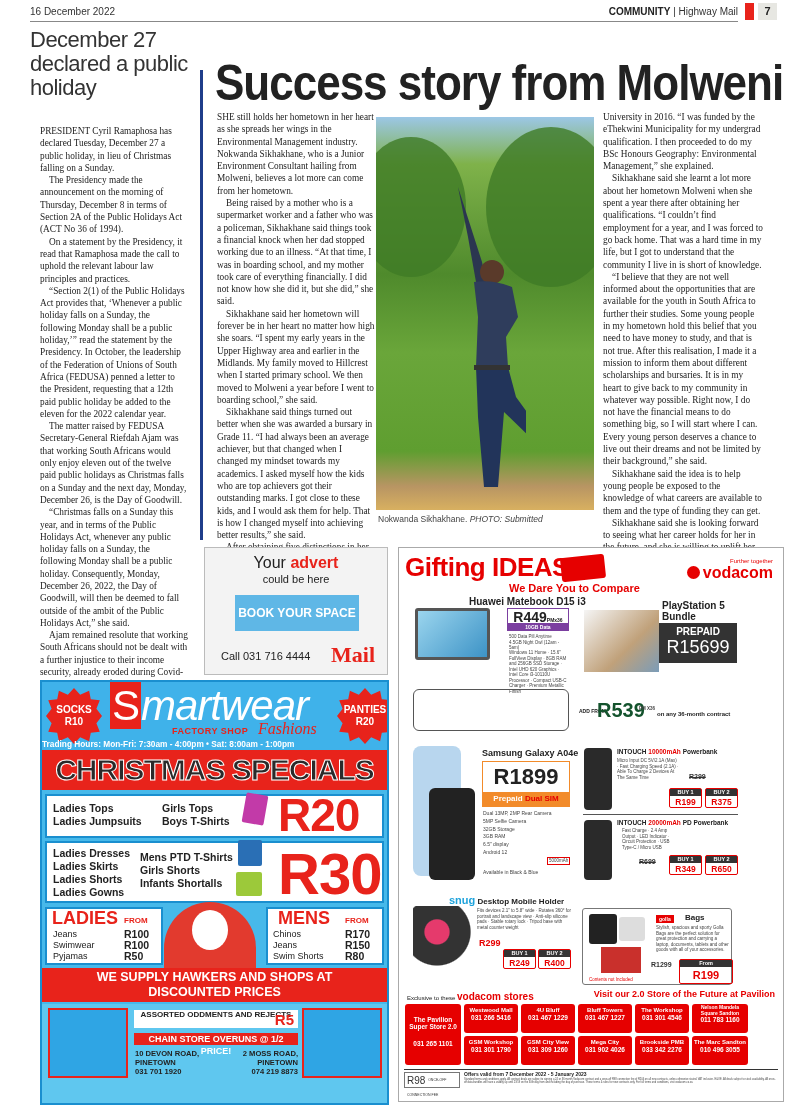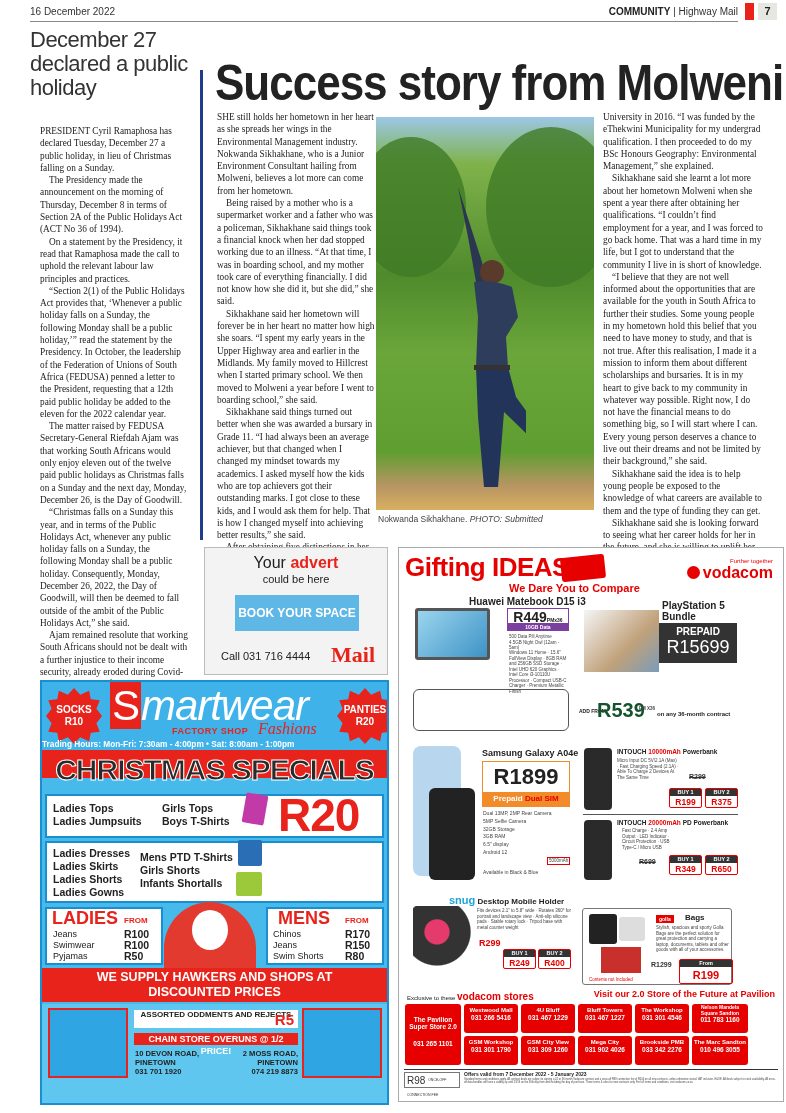--- a/index.html
+++ b/index.html
@@ -38,21 +38,21 @@
 .ad-book .mail{position:absolute;left:126px;top:94px;font:bold 22px "Liberation Serif",serif;color:#e8231b}
 
 .smart{left:40px;top:680px;width:349px;height:425px;background:#47b9ea;border:2px solid #1a8fcf;overflow:hidden}
 .smart .top{position:absolute;left:0;top:0;width:100%;height:68px;background:#3fb2ea}
 .burst{position:absolute;width:56px;height:56px;background:#e8231b;color:#fff;font:bold 10px/12px "Liberation Sans",sans-serif;text-align:center;display:flex;align-items:center;justify-content:center;clip-path:polygon(50% 0,61% 12%,77% 5%,80% 20%,96% 22%,90% 37%,100% 50%,90% 63%,96% 78%,80% 80%,77% 95%,61% 88%,50% 100%,39% 88%,23% 95%,20% 80%,4% 78%,10% 63%,0 50%,10% 37%,4% 22%,20% 20%,23% 5%,39% 12%)}
 .smart .logo{position:absolute;left:68px;top:2px;font:italic 42px/44px "Liberation Sans",sans-serif;color:#fff;letter-spacing:-1px}
 .smart .logo .s{background:#e8231b;padding:0 2px;font-style:normal}
 .smart .factory{position:absolute;left:130px;top:44px;font:bold 9px "Liberation Sans",sans-serif;color:#e8231b;letter-spacing:.5px}
 .smart .fashions{position:absolute;left:216px;top:38px;font:italic 16px "Liberation Serif",serif;color:#e8231b}
 .smart .hours{position:absolute;left:0;width:100%;top:57px;text-align:left;font:bold 8.3px "Liberation Sans",sans-serif;color:#fff}
-.smart .xmas{position:absolute;left:0;top:68px;width:100%;height:28px;background:#e8231b;text-align:center;font:bold 30px/40px "Liberation Sans",sans-serif;color:#2a2a2a;letter-spacing:-1px;-webkit-text-stroke:1px #fff}
+.smart .xmas{position:absolute;left:0;top:68px;width:100%;height:40px;background:#e8231b;text-align:center;font:bold 30px/40px "Liberation Sans",sans-serif;color:#2a2a2a;letter-spacing:-1px;-webkit-text-stroke:1px #fff}
 .smart .box{position:absolute;background:#fff;border:2px solid #1a8fcf}
 .smart .items{position:absolute;font:bold 10.5px/13px "Liberation Sans",sans-serif;color:#222}
 .smart .bigp{position:absolute;font:bold 46px "Liberation Sans",sans-serif;color:#e8231b;letter-spacing:-1px}
 .gift{position:absolute;border-radius:2px}
 .smart .cat{position:absolute;font:bold 18px "Liberation Sans",sans-serif;color:#e8231b}
 .smart .from{position:absolute;font:bold 8px "Liberation Sans",sans-serif;color:#e8231b}
 .smart .pl{position:absolute;font:9px/11px "Liberation Sans",sans-serif;color:#222}
 .smart .pr{position:absolute;font:bold 10.5px/11px "Liberation Sans",sans-serif;color:#222}
 .santa{position:absolute;left:122px;top:270px;width:92px;height:92px;border-radius:50% 50% 10px 10px;background:#e23a2e}
 .santa .face{position:absolute;left:28px;top:8px;width:36px;height:40px;background:#fff;border-radius:50%}
@@ -210,20 +210,21 @@
       <div>Ladies Shorts</div>
       <div>Ladies Gowns</div>
     </div>
   <div class="items" style="left:98px;top:169px">
       <div>Mens PTD T-Shirts</div>
       <div>Girls Shorts</div>
       <div>Infants Shortalls</div>
     </div>
   <div class="gift" style="left:196px;top:158px;width:24px;height:26px;background:#2a6fb5"></div>
   <div class="gift" style="left:194px;top:190px;width:26px;height:24px;background:#9cc93a"></div>
+  <div class="bigp" style="left:236px;top:158px;font-size:58px">R30</div>
 
   <div class="box" style="left:3px;top:225px;width:118px;height:58px"></div>
   <div class="cat" style="left:10px;top:226px">LADIES</div>
   <div class="from" style="left:82px;top:234px">FROM</div>
   <div class="pl" style="left:11px;top:247px">
       <div>Jeans</div>
       <div>Swimwear</div>
       <div>Pyjamas</div>
     </div>
   <div class="pr" style="left:82px;top:247px">

